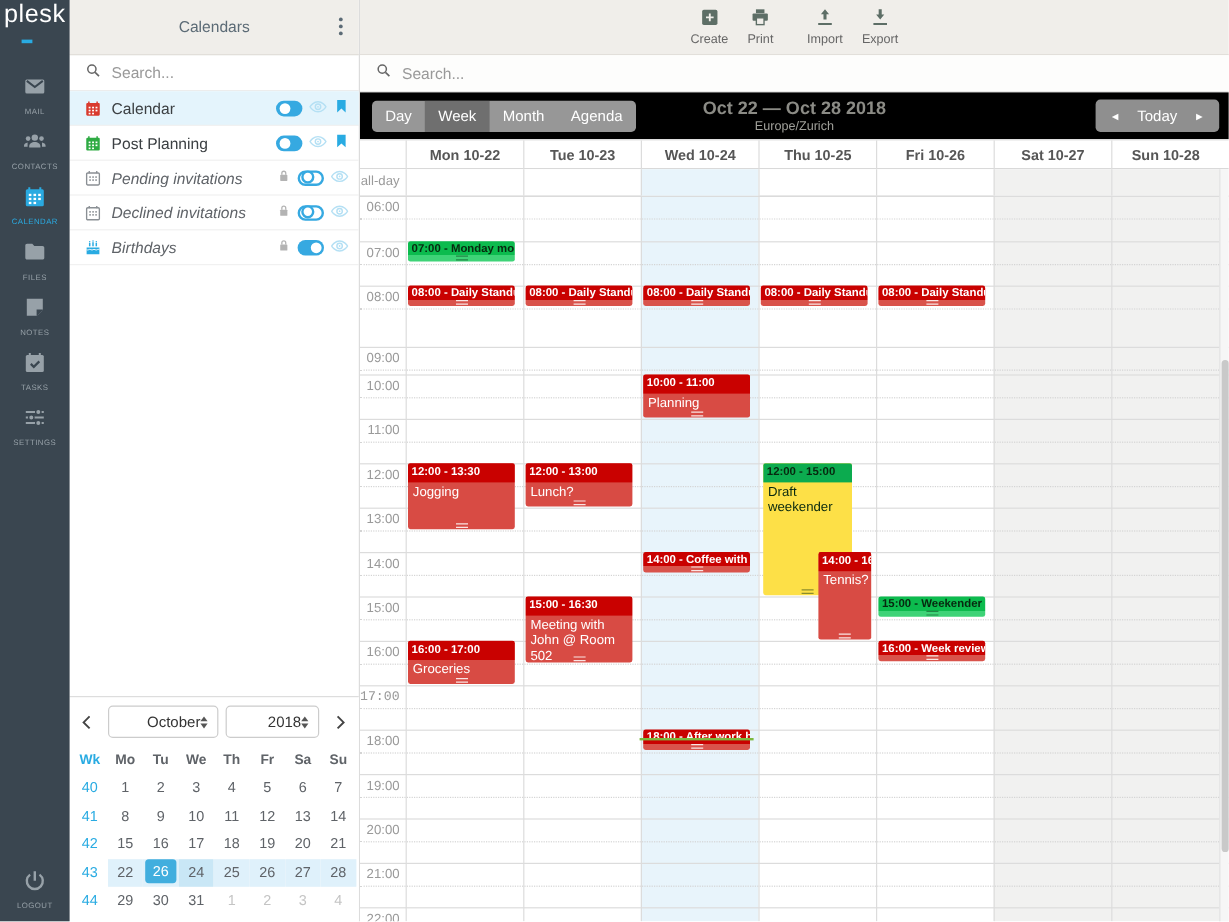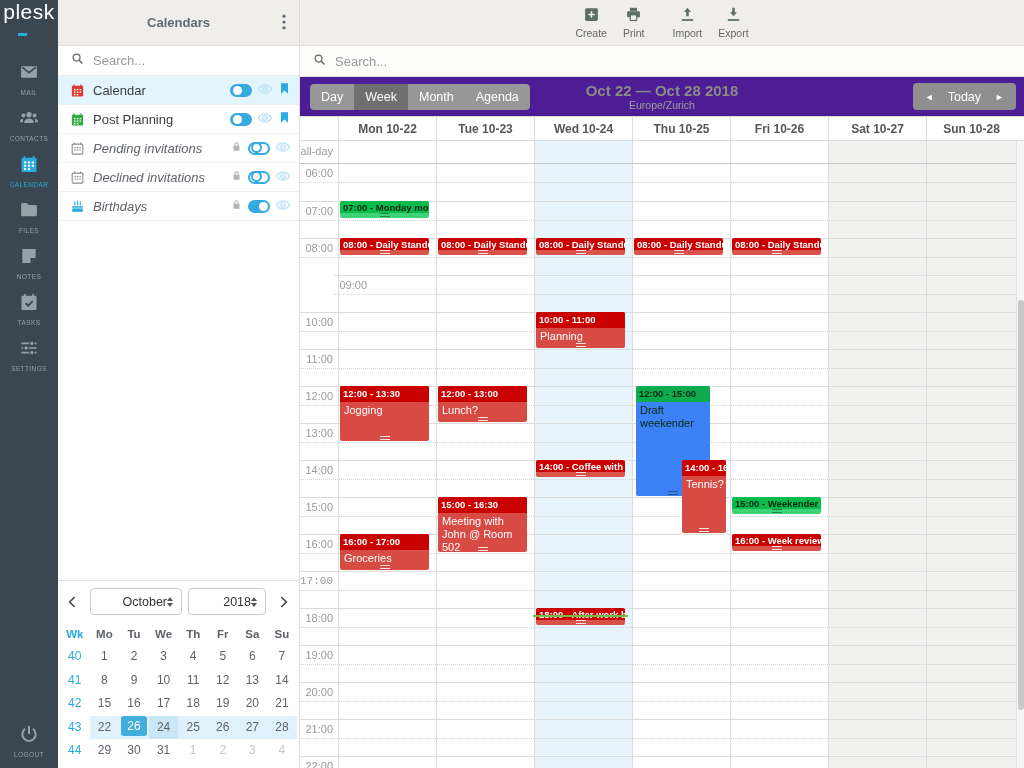--- a/index.html
+++ b/index.html
@@ -17,21 +17,21 @@
     gap:3px;color:#97a1a8;cursor:pointer}
   .rail-item .rlabel{font-size:6.5px;letter-spacing:.4px}
   .rail-item.active{color:#2aaae1}
   #rail-logout{position:absolute;bottom:4px;left:0;width:58px}
 
   
   #panel{position:absolute;left:58px;top:0;width:242px;height:768px;background:#fff;
     border-right:1px solid #dcdcdc;z-index:30}
   #panel-header{height:46px;background:#f0eeea;border-bottom:1px solid #e2dfda;
     display:flex;align-items:center;justify-content:center;position:relative}
-  #panel-title{font-size:13px;font-weight:bold;color:#5c6b76}
+  #panel-title{font-size:13px;font-weight:normal;color:#5c6b76}
   #panel-kebab{position:absolute;right:2px;top:10px;width:26px;height:26px;border:none;
     background:none;color:#5c6b76;cursor:pointer}
   #panel-search{height:30px;border-bottom:1px solid #ececec;display:flex;align-items:center;
     gap:8px;padding-left:12px;color:#666}
   #panel-search input,#msearch input{border:none;outline:none;font-size:13px;color:#444;
     flex:1;background:transparent;font-family:inherit}
   #panel-search input::placeholder,#msearch input::placeholder{color:#999}
   #cal-list{list-style:none}
   .cal-row{height:29px;display:flex;align-items:center;padding:0 8px 0 12px;
     border-bottom:1px solid #f1f1f1;font-size:13px;color:#3c4043;cursor:pointer}
@@ -80,21 +80,21 @@
   
   #main{position:absolute;left:300px;top:0;width:724px;height:768px;background:#fff}
   #mtoolbar{height:46px;background:#f0eeea;border-bottom:1px solid #e2dfda;display:flex;
     justify-content:center;align-items:center;gap:16px}
   .tool{display:flex;flex-direction:column;align-items:center;gap:1px;color:#5d6e66;
     background:none;border:none;cursor:pointer;font-family:inherit}
   .tool .tlabel{font-size:10.5px;color:#666}
   .tool.gap{margin-left:12px}
   #msearch{height:31px;display:flex;align-items:center;gap:8px;padding-left:12px;
     border-bottom:1px solid #e3e3e1;background:#fdfdfc;color:#666}
-  #mcontrols{height:39px;background:#4c1d95;position:relative;display:flex;align-items:center}
+  #mcontrols{height:39px;background:#000000;position:relative;display:flex;align-items:center}
   #view-tabs{margin-left:10px;display:flex;background:#979797;border-radius:4px;overflow:hidden;z-index:2}
   .tab{padding:6px 11px;font-size:12.5px;color:#fff;background:transparent;border:none;
     cursor:pointer;font-family:inherit}
   .tab.active{background:#6f6f6f}
   #range-title{position:absolute;left:0;right:0;text-align:center;pointer-events:none}
   #range-title .rt1{font-size:15px;font-weight:bold;color:#8b8b85}
   #range-title .rt2{font-size:10.5px;color:#a0a09a}
   #today-btn{position:absolute;right:8px;top:6px;height:27px;background:#8f8f8f;border:none;
     border-radius:4px;color:#fff;display:flex;align-items:center;gap:14px;padding:0 12px;
     font-size:12.5px;cursor:pointer;font-family:inherit}
@@ -119,21 +119,21 @@
   .colline{position:absolute;top:0;bottom:0;width:0;border-left:1px solid #dcdcdc;z-index:2}
 
   .event{position:absolute;border-radius:2px;z-index:3;overflow:hidden;cursor:pointer}
   .event .txt{display:block;overflow:hidden;white-space:nowrap}
   .event.red{color:#fff}
   .event.green{color:#07280f}
   .event.short{height:17px;font-size:9.5px;font-weight:bold;line-height:14px;padding-left:3px}
   .event.short.red{background:linear-gradient(#c90100 0 70%,#d9534b 70% 100%)}
   .event.short.green{background:linear-gradient(#0cbb4e 0 70%,#3ed377 70% 100%)}
   .event.block.red{background:#d84b44}
-  .event.block.green{background:#3b82f6}
+  .event.block.green{background:#fde047}
   .ev-head{height:16px;font-size:9.5px;font-weight:bold;padding:2px 0 0 3px}
   .red .ev-head{background:#c90100}
   .green .ev-head{background:#0cab4f}
   .ev-body{font-size:11px;line-height:13px;padding:2px 4px}
   .handle{position:absolute;bottom:1px;left:50%;margin-left:-5px;width:10px;height:4px;
     border-top:1px solid rgba(255,255,255,.85);border-bottom:1px solid rgba(255,255,255,.85)}
   .green .handle{border-color:rgba(0,40,10,.45)}
   .event.struck{overflow:visible}
   .strike{position:absolute;left:-3px;right:-3px;top:7px;height:2px;background:#7cb93e;z-index:9}
 
@@ -561,21 +561,21 @@
         <div class="tint weekend" style="left: 626px; width: 90px;"></div>
         <div class="hrow first" style="top: 0px;">
           <span class="time-label">06:00</span>
         </div>
         <div class="hrow" style="top: 37px;">
           <span class="time-label">07:00</span>
         </div>
         <div class="hrow" style="top: 74px;">
           <span class="time-label">08:00</span>
         </div>
-        <div class="hrow" style="top: 111px; margin-left: 34px;">
+        <div class="hrow" style="top: 125px;">
           <span class="time-label">09:00</span>
         </div>
         <div class="hrow" style="top: 148px;">
           <span class="time-label">10:00</span>
         </div>
         <div class="hrow" style="top: 185px;">
           <span class="time-label">11:00</span>
         </div>
         <div class="hrow" style="top: 222px;">
           <span class="time-label">12:00</span>

